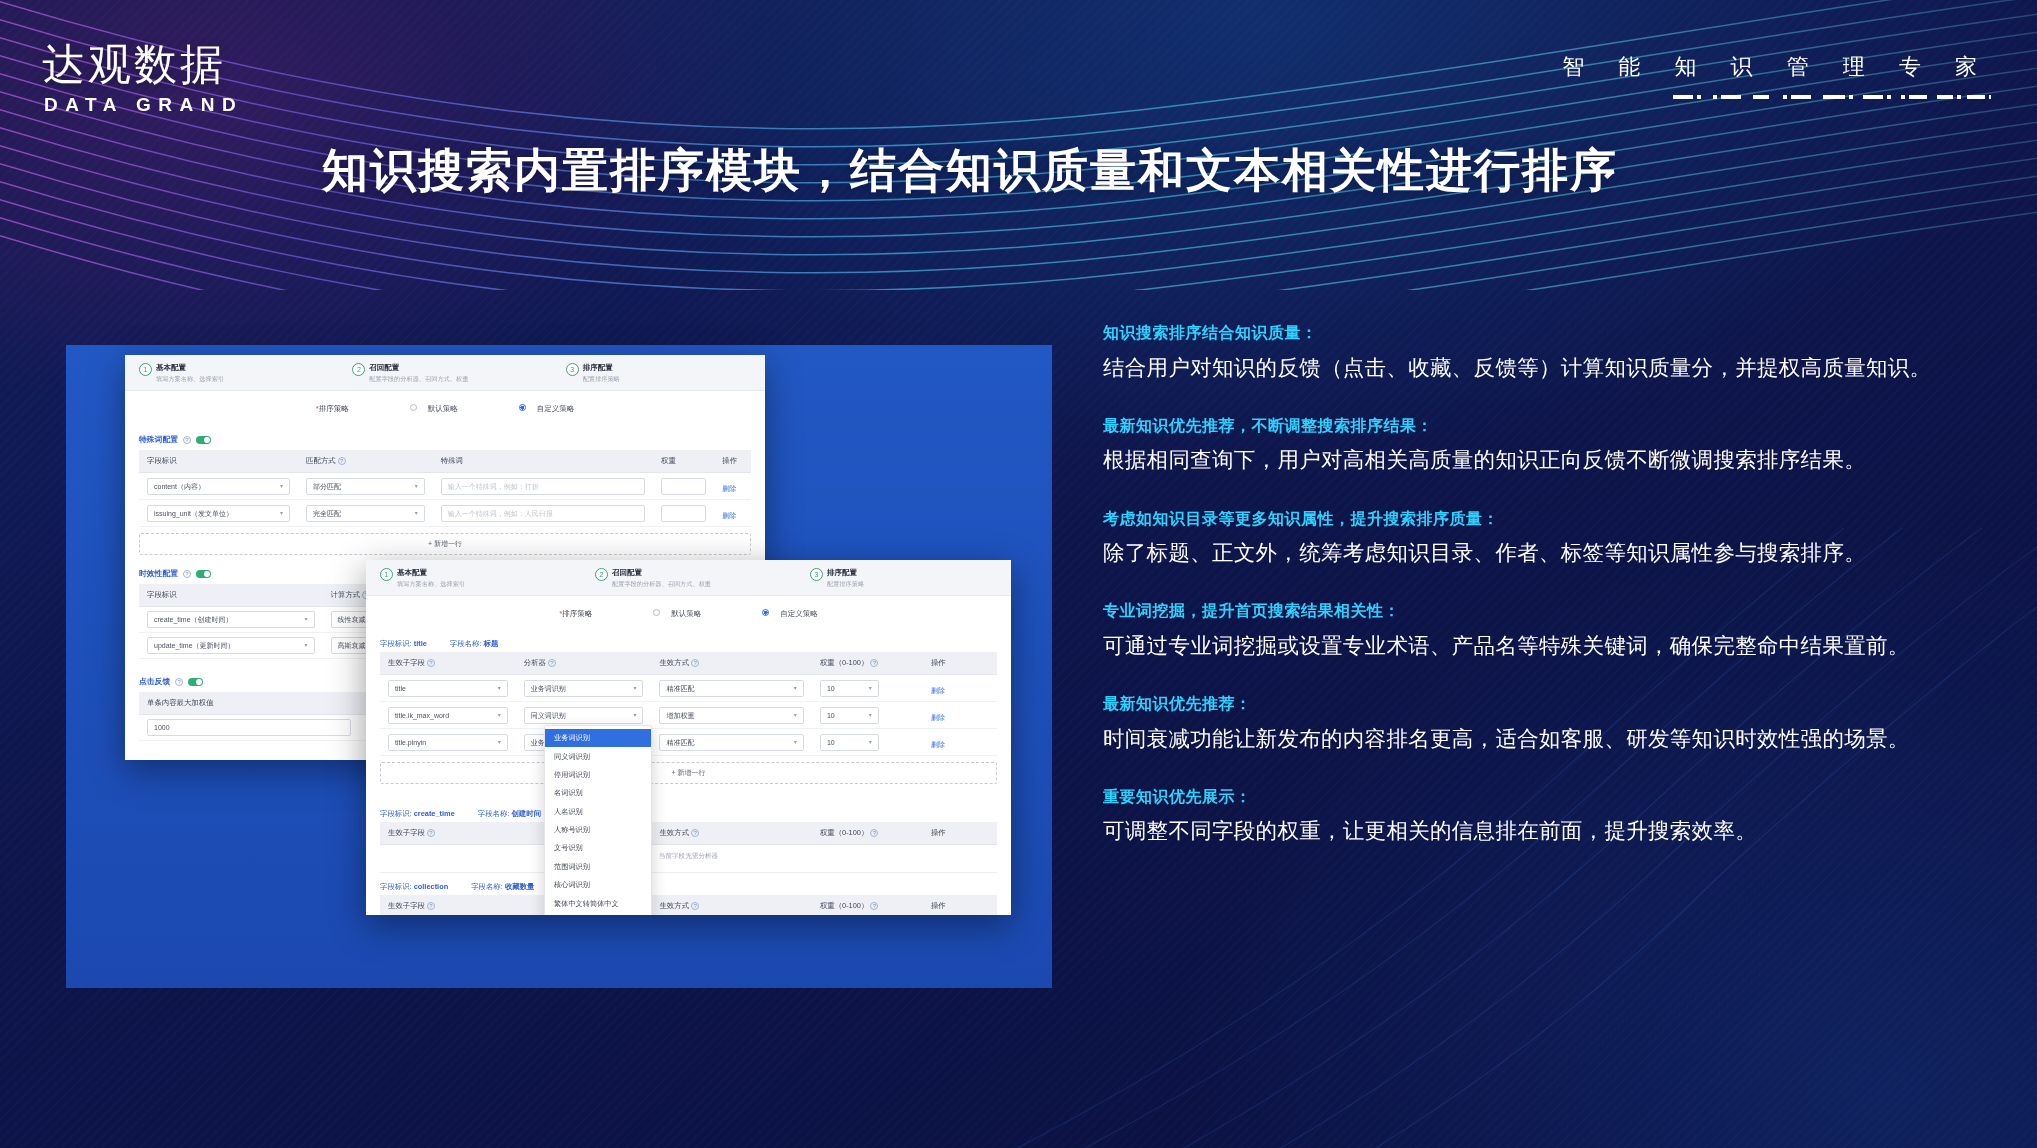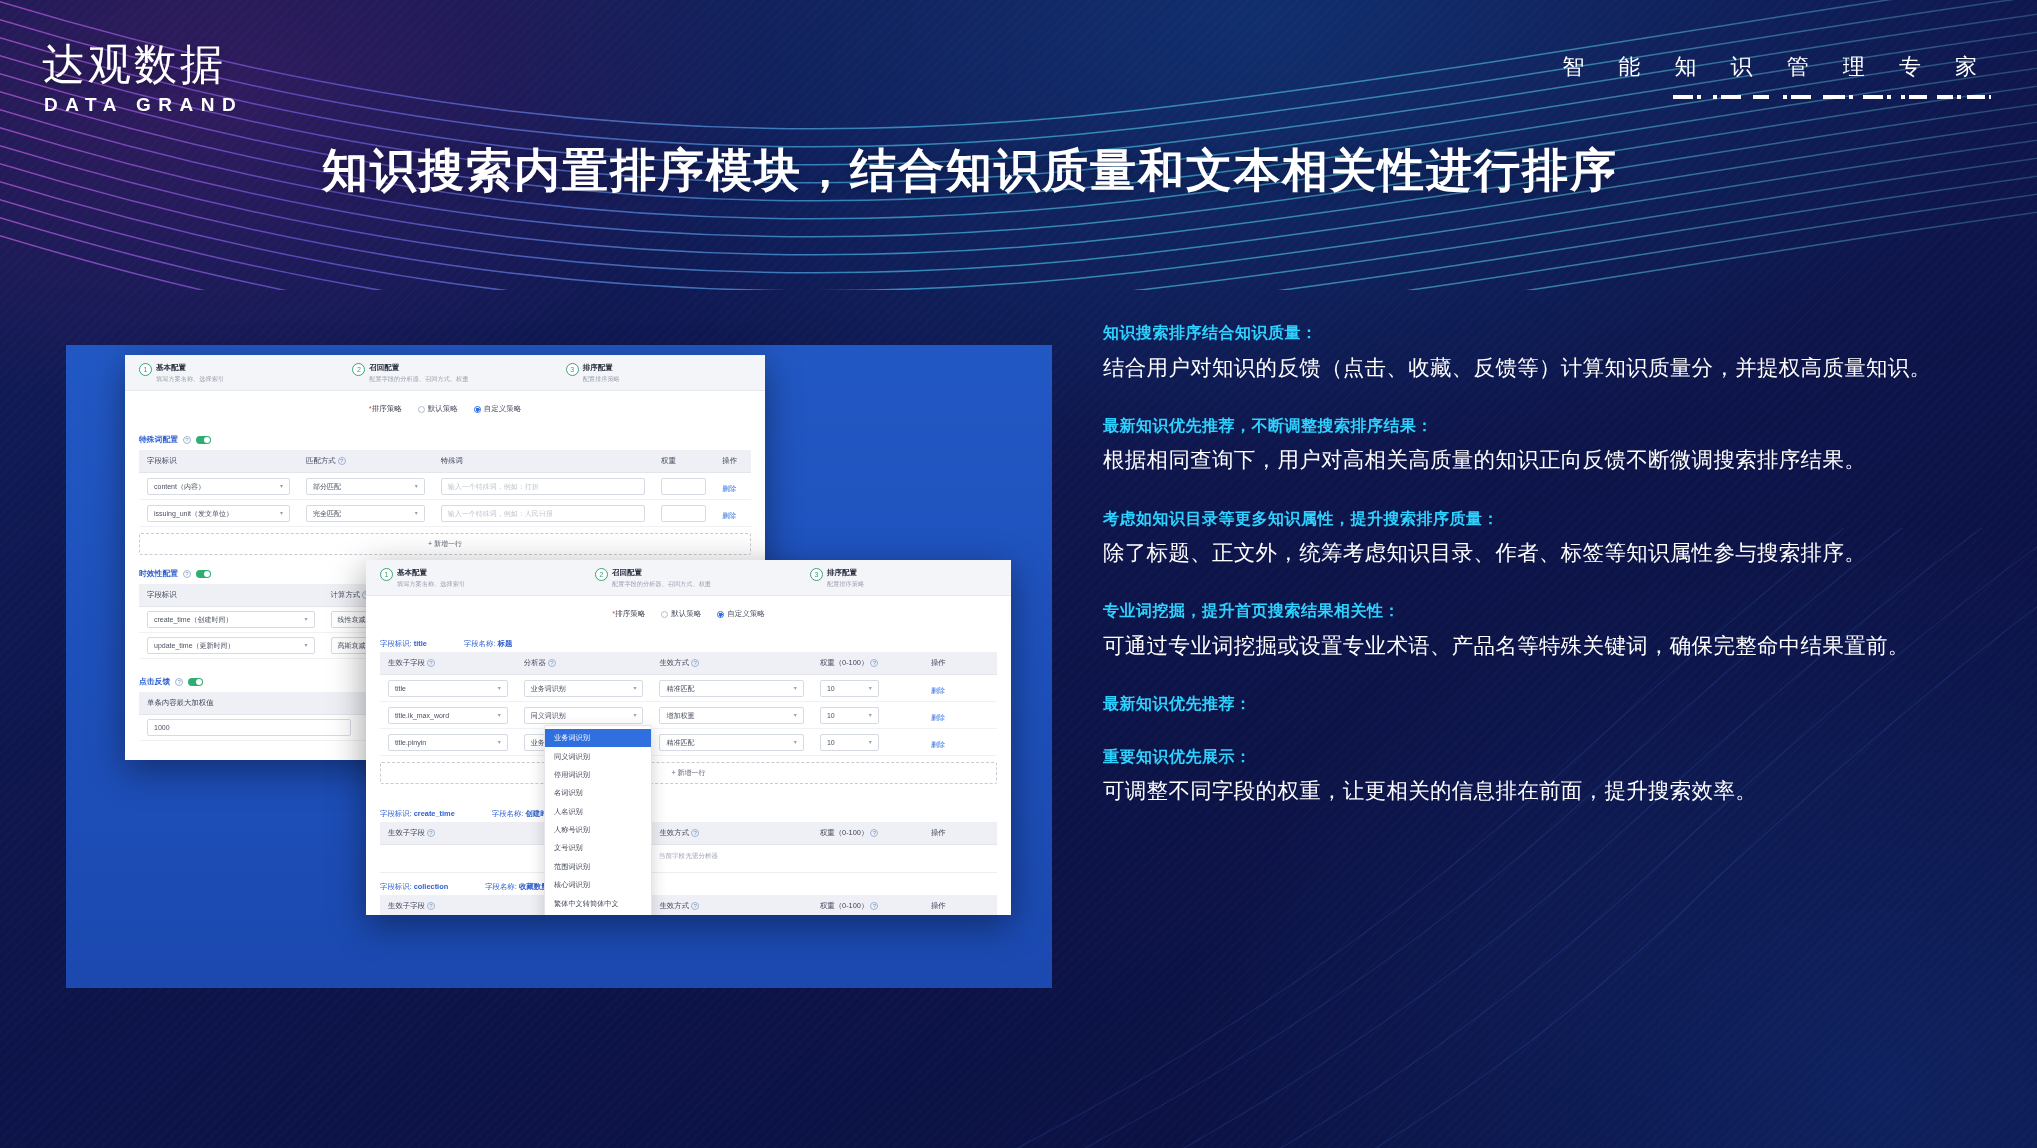--- a/index.html
+++ b/index.html
@@ -84,21 +84,21 @@
   .step-title { font-size:7.5px; font-weight:700; color:#2b3040; line-height:1.5; }
   .step-desc  { font-size:6.2px; color:#9aa0ae; line-height:1.6; margin-top:1px; }
 
   
   .strategy-row {
     display:flex; align-items:center; justify-content:center; gap:16px;
     padding:13px 0; font-size:7.5px; background:#fff;
   }
   .req-label { color:#3a3f4d; }
   .req-label .star { color:#e34d4d; }
-  .radio-opt { display:flex; align-items:center; gap:3px; color:#4a5060; }
+  .radio-opt { display:flex; gap:11px; color:#4a5060;margin-left:45px; }
   .radio-dot { width:7px;height:7px;border:1px solid #b3b9c6; border-radius:50%; display:inline-block; flex:none; }
   .radio-dot.on { border-color:#2f6fe0; background:radial-gradient(circle, #2f6fe0 0 2px, #fff 2px 100%); }
 
   
   .sec-head { display:flex; align-items:center; gap:5px; padding:7px 14px 5px; }
   .sec-title { font-size:7.8px; font-weight:700; color:#2f5fd0; }
   .q-icon {
     width:8px;height:8px;border-radius:50%; border:1px solid #9fb4d8; color:#7b90b5;
     font-size:6px; line-height:6.5px; text-align:center; display:inline-block;
   }
@@ -120,21 +120,21 @@
   }
   .field-box.ph { color:#bfc4ce; }
   .caret { color:#9aa0ae; font-size:6px; flex:none; }
   .act-link { color:#2f6fe0; font-size:7px; }
   .addrow {
     margin:6px 14px 0; border:1px dashed #c6cbd6; border-radius:2px;
     text-align:center; font-size:7px; color:#5c6374; padding:5px 0; background:#fff;
   }
 
   
-  .fieldline { padding:7px 14px 3px; font-size:7.4px; color:#2f5fd0; display:flex; gap:37px; }
+  .fieldline { padding:7px 14px 3px; font-size:7.4px; color:#2f5fd0; display:flex; gap:23px; }
   .fieldline b { font-weight:700; }
   .nonanalyzer { text-align:center; font-size:6.6px; color:#9aa0ae; padding:7px 0 9px; }
   .divider { height:1px; background:#eceef3; margin:2px 14px; }
 
   
   #analyzer-menu {
     position:absolute; left:178px; top:165px; width:108px; z-index:40;
     background:#fff; border:1px solid #e2e5ec; border-radius:2px;
     box-shadow:0 5px 16px rgba(0,0,0,.18); padding:3px 0;
   }
@@ -617,20 +617,21 @@
     <div class="bullet">
       <div class="b-head">考虑如知识目录等更多知识属性，提升搜索排序质量：</div>
       <div class="b-body">除了标题、正文外，统筹考虑知识目录、作者、标签等知识属性参与搜索排序。</div>
     </div>
     <div class="bullet">
       <div class="b-head">专业词挖掘，提升首页搜索结果相关性：</div>
       <div class="b-body">可通过专业词挖掘或设置专业术语、产品名等特殊关键词，确保完整命中结果置前。</div>
     </div>
     <div class="bullet">
       <div class="b-head">最新知识优先推荐：</div>
+      <div class="b-body">时间衰减功能让新发布的内容排名更高，适合如客服、研发等知识时效性强的场景。</div>
     </div>
     <div class="bullet">
       <div class="b-head">重要知识优先展示：</div>
       <div class="b-body">可调整不同字段的权重，让更相关的信息排在前面，提升搜索效率。</div>
     </div>
   </div>
 
 </div>
 
 </body></html>

